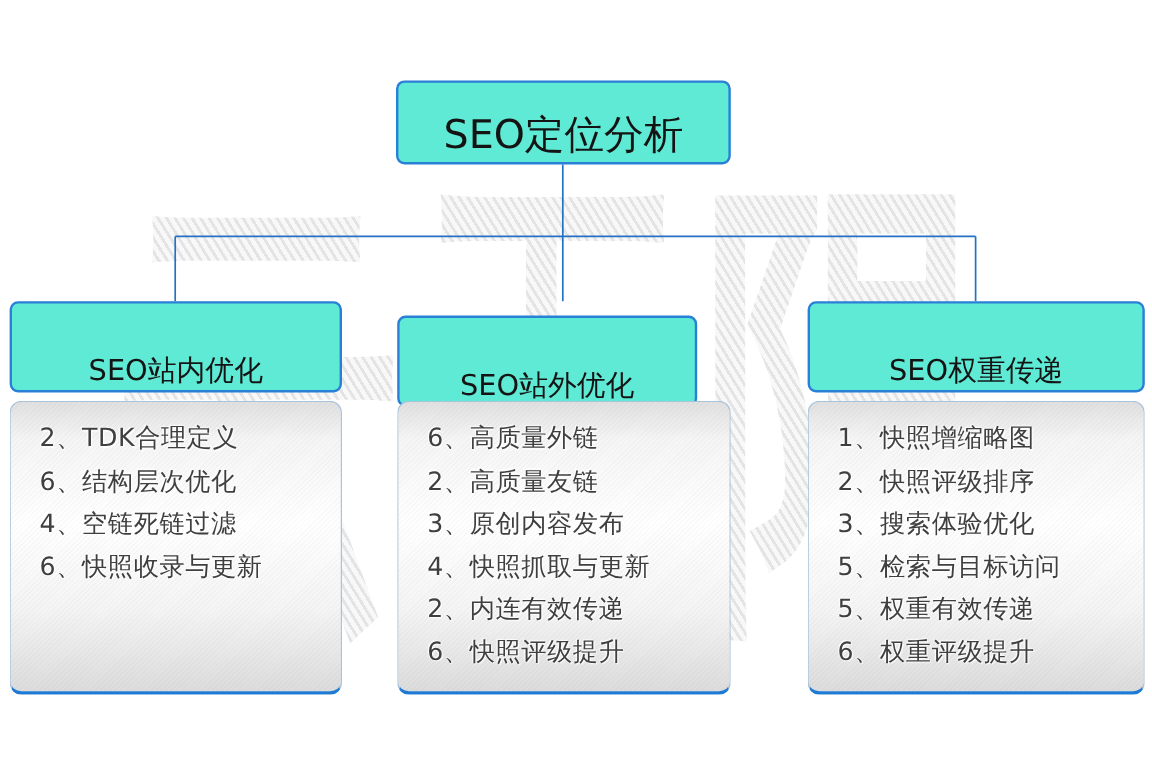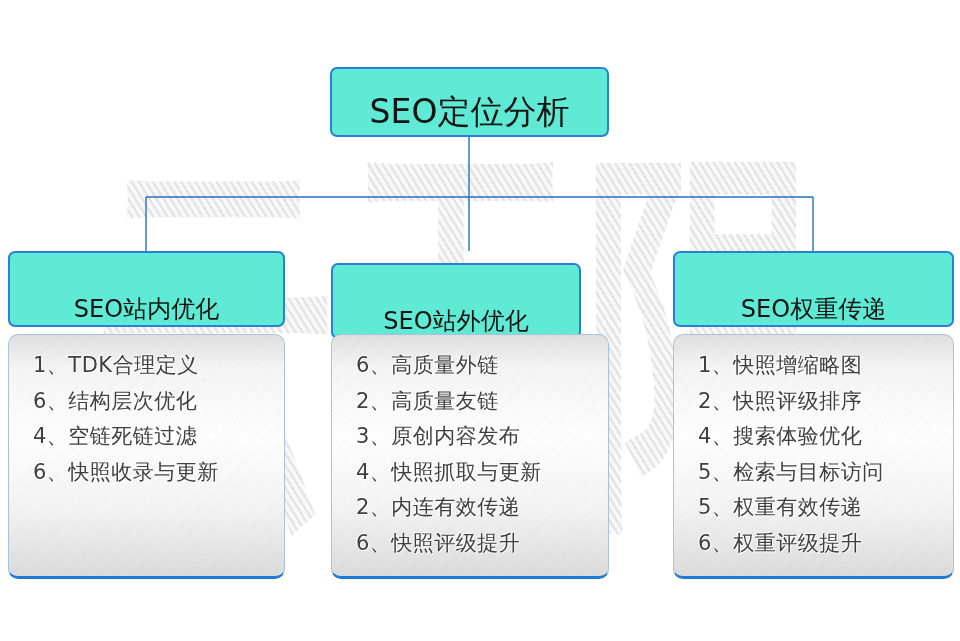--- a/index.html
+++ b/index.html
@@ -84,21 +84,21 @@
 
   <div class="node-box root-box">
     <span>SEO定位分析</span>
   </div>
 
   <div class="node-box header-box hb-0">
     <span>SEO站内优化</span>
   </div>
   <div class="list-box lb-0">
     <ul>
-      <li>1、TDK合理定义</li>
+      <li>2、TDK合理定义</li>
       <li>6、结构层次优化</li>
       <li>4、空链死链过滤</li>
       <li>6、快照收录与更新</li>
     </ul>
   </div>
 
   <div class="node-box header-box hb-1">
     <span>SEO站外优化</span>
   </div>
   <div class="list-box lb-1">
@@ -112,20 +112,20 @@
     </ul>
   </div>
 
   <div class="node-box header-box hb-2">
     <span>SEO权重传递</span>
   </div>
   <div class="list-box lb-2">
     <ul>
       <li>1、快照增缩略图</li>
       <li>2、快照评级排序</li>
-      <li>4、搜索体验优化</li>
+      <li>3、搜索体验优化</li>
       <li>5、检索与目标访问</li>
       <li>5、权重有效传递</li>
       <li>6、权重评级提升</li>
     </ul>
   </div>
 
 </div>
 
 </body></html>

